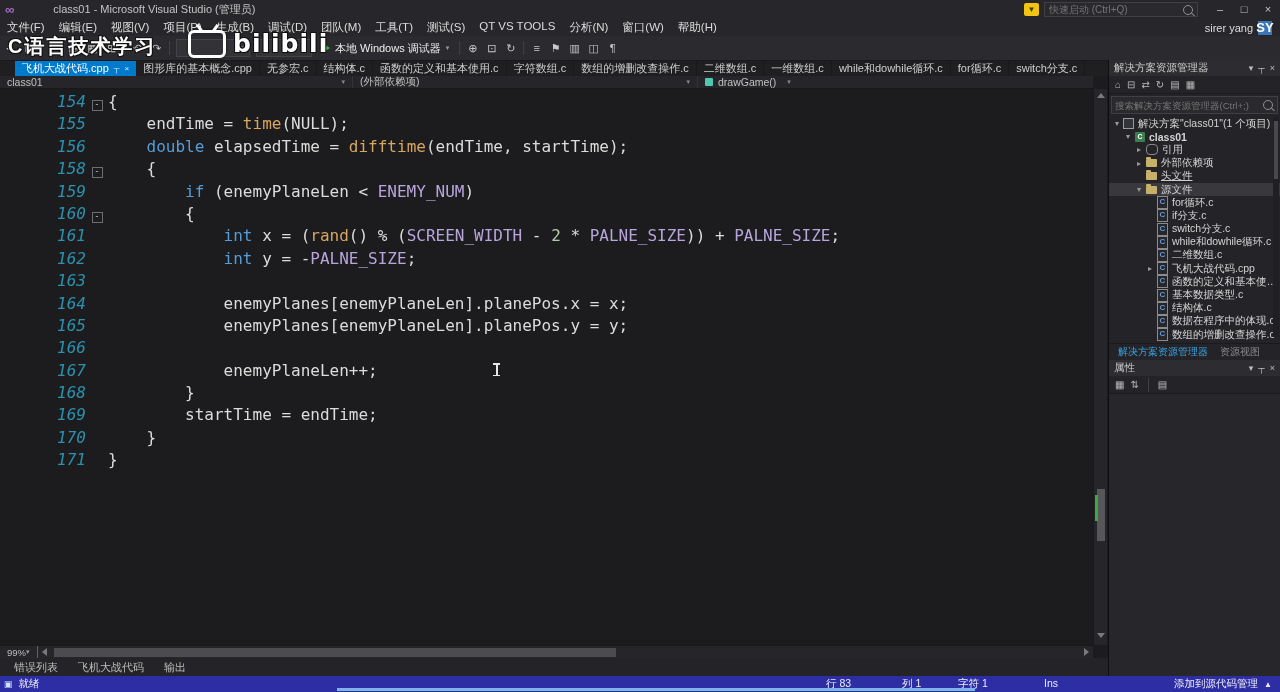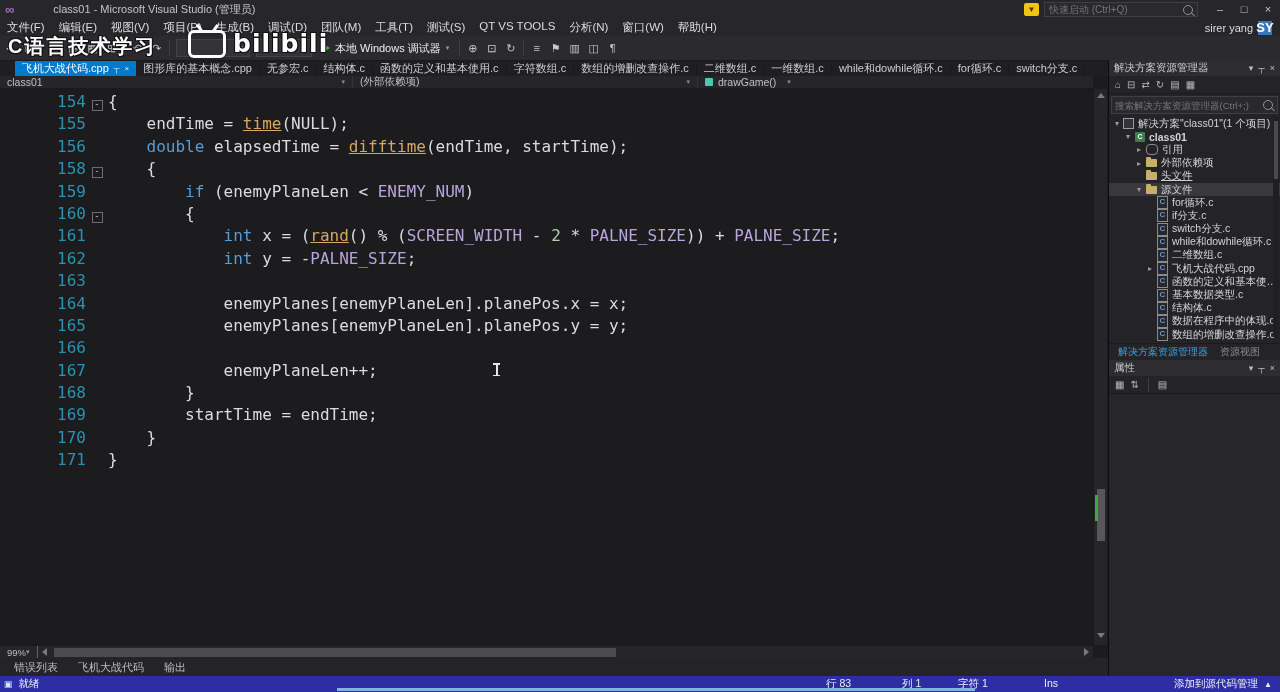--- a/index.html
+++ b/index.html
@@ -59,26 +59,26 @@
   .breadcrumb{left:0;top:76px;width:1093px;height:13px;background:#26262A;display:flex;
     font-size:10.5px;color:#C0C0C0;border-bottom:1px solid #19191C;box-sizing:border-box;}
   .bc{display:flex;align-items:center;justify-content:space-between;padding:0 7px;border-right:1px solid #333338;overflow:hidden;white-space:nowrap;}
   .bc1{width:338px;}.bc2{width:330px;}.bc3{flex:1;border-right:0;justify-content:flex-start;gap:5px;}
   .bcaret{font-size:7px;color:#8A8A8E;margin-left:6px;}
   .methodicon{width:8px;height:8px;background:#4EC9B0;border-radius:1px;flex:none;}
   
   .editor{left:0;top:89px;width:1093px;height:556px;background:var(--editor-bg,#1C1C1E);
     font-family:"DejaVu Sans Mono",monospace;font-size:16px;line-height:22.4px;padding-top:2px;overflow:hidden;box-sizing:border-box;}
   .cl{display:flex;height:22.4px;white-space:pre;}
-  .ln{width:86px;text-align:right;color:var(--line-number,#2B91AF);flex:none;}
+  .ln{width:86px;text-align:right;color:var(--line-number,#2B91AF);flex:none;font-style:italic;}
   .foldcol{width:22px;flex:none;text-align:center;}
   .fold{display:inline-block;width:9px;height:9px;border:1px solid #6E6E72;color:#C0C0C0;font-size:9px;
     line-height:7px;margin-top:6px;background:#1C1C1E;}
   .codetext{flex:1;}
-  .tk-p{color:var(--plain,#DCDCDC);} .tk-k{color:var(--keyword,#569CD6);} .tk-f{color:var(--func,#D7A65F);text-decoration:underline;}
+  .tk-p{color:var(--plain,#DCDCDC);} .tk-k{color:var(--keyword,#569CD6);} .tk-f{color:var(--func,#D7A65F);}
   .tk-m{color:var(--macro,#B8A5DC);} .tk-n{color:var(--number,#B5CEA8);}
   
   .ibeam{left:492px;top:362px;width:9px;height:15px;z-index:60;}
   .ibeam i{position:absolute;left:4px;top:2px;bottom:2px;width:1.5px;background:#E6E6E6;}
   .ibeam b,.ibeam u{position:absolute;left:1px;width:7px;height:1.5px;background:#E6E6E6;}
   .ibeam b{top:1px;}.ibeam u{bottom:1px;}
   
   .vscroll{left:1093px;top:89px;width:14px;height:556px;background:#26262A;border-left:1px solid #19191C;box-sizing:border-box;}
   .tri{width:0;height:0;margin:4px auto;}
   .tri-up{border-left:4px solid transparent;border-right:4px solid transparent;border-bottom:5px solid #7A7A7E;}

